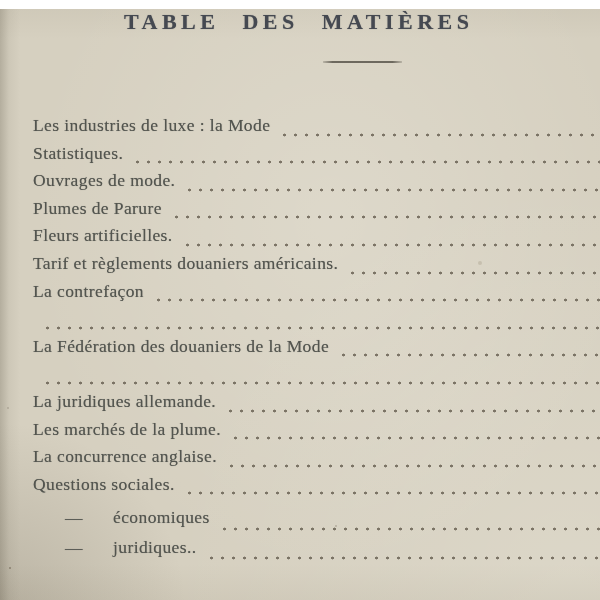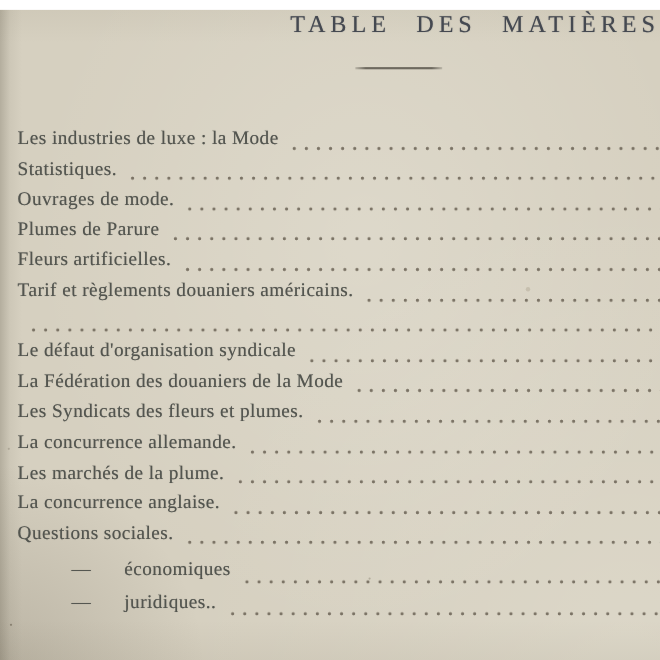--- a/index.html
+++ b/index.html
@@ -26,41 +26,41 @@
       var(--paper, #d6d0c0);
   }
   .speck { position: absolute; width: 2px; height: 2px; border-radius: 50%;
            background: rgba(95,85,70,0.55);
            box-shadow: 326px -42px 0 rgba(110,100,85,0.35),
                        470px -305px 0 1px rgba(140,128,105,0.25),
                        -2px -160px 0 rgba(110,100,85,0.3);
            left: 9px; top: 558px; }
   .title {
     margin: 9px 0 0 124px;
-    text-align: right;
+    text-align: left;
     font-size: 22px;
-    font-weight: normal;
+    font-weight: bold;
     letter-spacing: 4.5px;
     word-spacing: 13px;
     color: var(--title-ink, #454951);
     text-shadow: 0 0 1px rgba(69,73,81,0.55);
     white-space: nowrap;
   }
   .rule {
     width: 79px;
     height: 2px;
     margin: 26px 0 0 323px;
     background: linear-gradient(to right, rgba(90,86,76,0.25), rgba(90,86,76,0.85) 12%, rgba(90,86,76,0.85) 88%, rgba(90,86,76,0.25));
   }
   .toc { margin-top: 52px; }
   .row {
     display: flex;
     align-items: baseline;
     height: 27.6px;
-    padding-left: 16px;
+    padding-left: 33px;
     font-size: 17.5px;
     letter-spacing: 0.4px;
     white-space: nowrap;
     text-shadow: 0 0 0.7px rgba(80,82,79,0.6);
   }
   .row.sub { height: 29.5px; padding-left: 65px; }
   .row.sub-first { margin-top: 6px; }
   .dash { display: inline-block; width: 48px; }
   .row.sc .label { font-variant: small-caps; letter-spacing: 1.1px; }
   .leader {
@@ -106,40 +106,39 @@
     <span class="label">Fleurs artificielles.</span>
     <span class="leader"></span>
   </div>
       <div class="row">
 
     <span class="label">Tarif et règlements douaniers américains.</span>
     <span class="leader"></span>
   </div>
       <div class="row">
 
+    <span class="label">La contrefaçon</span>
     <span class="leader"></span>
   </div>
       <div class="row">
 
-    <span class="label">Le défaut d'organisation syndicale</span>
     <span class="leader"></span>
   </div>
       <div class="row">
 
     <span class="label">La Fédération des douaniers de la Mode</span>
     <span class="leader"></span>
   </div>
       <div class="row">
 
-    <span class="label">Les Syndicats des fleurs et plumes.</span>
     <span class="leader"></span>
   </div>
       <div class="row">
 
-    <span class="label">La concurrence allemande.</span>
+    <span class="label">La juridiques allemande.</span>
     <span class="leader"></span>
   </div>
       <div class="row">
 
     <span class="label">Les marchés de la plume.</span>
     <span class="leader"></span>
   </div>
       <div class="row">
 
     <span class="label">La concurrence anglaise.</span>

